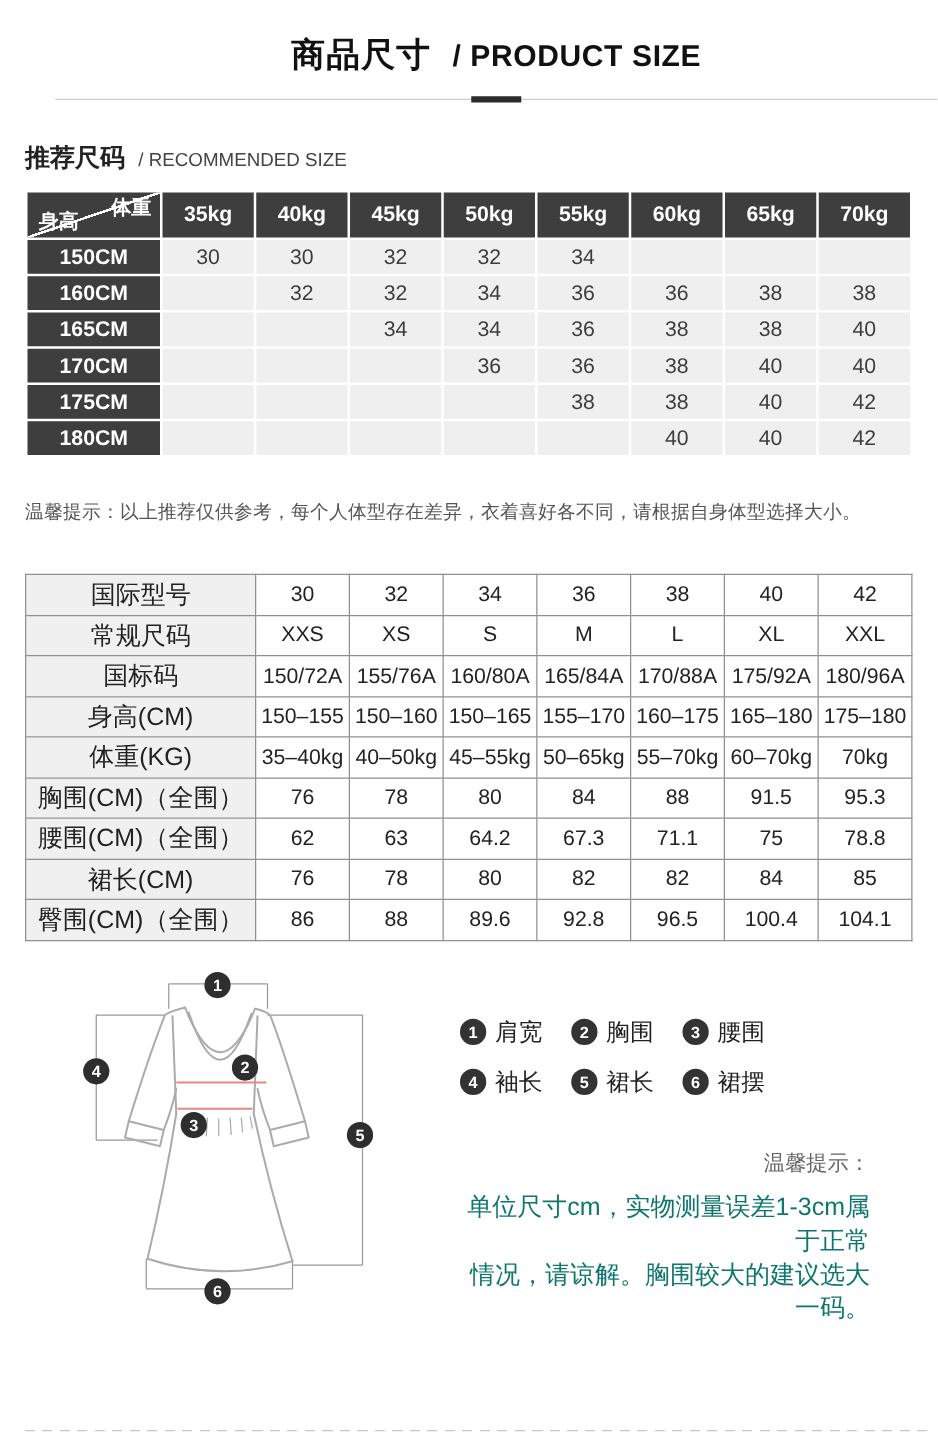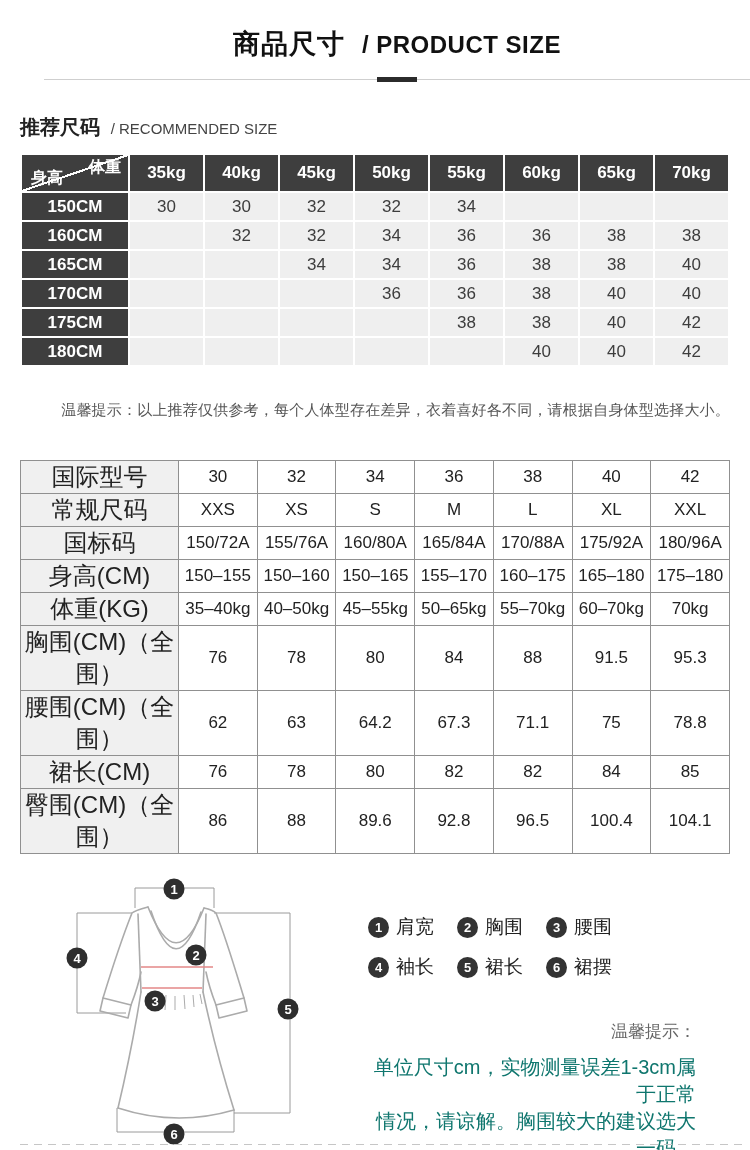--- a/index.html
+++ b/index.html
@@ -32,27 +32,27 @@
   table.rec th.corner { width: 106px; position: relative;
     background-image: linear-gradient(to bottom right,
       transparent calc(50% - 1px), #fdfdfd calc(50% - 1px),
       #fdfdfd calc(50% + 1px), transparent calc(50% + 1px));
   }
   .corner-top { position: absolute; top: 2px; right: 7px; font-size: 16px; }
   .corner-bottom { position: absolute; bottom: 2px; left: 9px; font-size: 16px; }
   table.rec td.rowlabel { background: #3e3e3e; color: #fff; font-size: 17px; font-weight: 700; height: 27px; }
   table.rec td.val { background: #efefef; color: #3d3d3d; font-size: 17px; height: 27px; }
 
-  .note1 { margin: 34px 20px 0; font-size: 15px; color: #555; letter-spacing: 0.2px; text-align: right; }
+  .note1 { margin: 34px 20px 0; font-size: 15px; color: #555; letter-spacing: 0.2px; }
 
   
   table.sizes { width: 710px; margin: 40px 20px 0; border-collapse: collapse; table-layout: fixed; }
   table.sizes td { border: 1px solid #909090; height: 32.5px; text-align: center;
     vertical-align: middle; font-size: 17px; color: #222; background: #fff; overflow: hidden; }
-  table.sizes td.lbl { width: 158px; background: #f0f0f0; font-size: 24px; color: #222; }
+  table.sizes td.lbl { width: 184px; background: #f0f0f0; font-size: 20px; color: #222; }
 
   
   .diagram-section { position: relative; height: 296px; margin-top: 16px; }
   .dress-svg { position: absolute; left: 38px; top: 2px; }
 
   .legend { position: absolute; left: 368px; top: 44px; display: grid;
     grid-template-columns: repeat(3, 89px); row-gap: 14px; }
   .legend-item { display: flex; align-items: center; }
   .legend-num { width: 21px; height: 21px; border-radius: 50%; background: #333; color: #fff;
     font-size: 13px; font-weight: 700; display: flex; align-items: center; justify-content: center; flex: 0 0 21px; }

